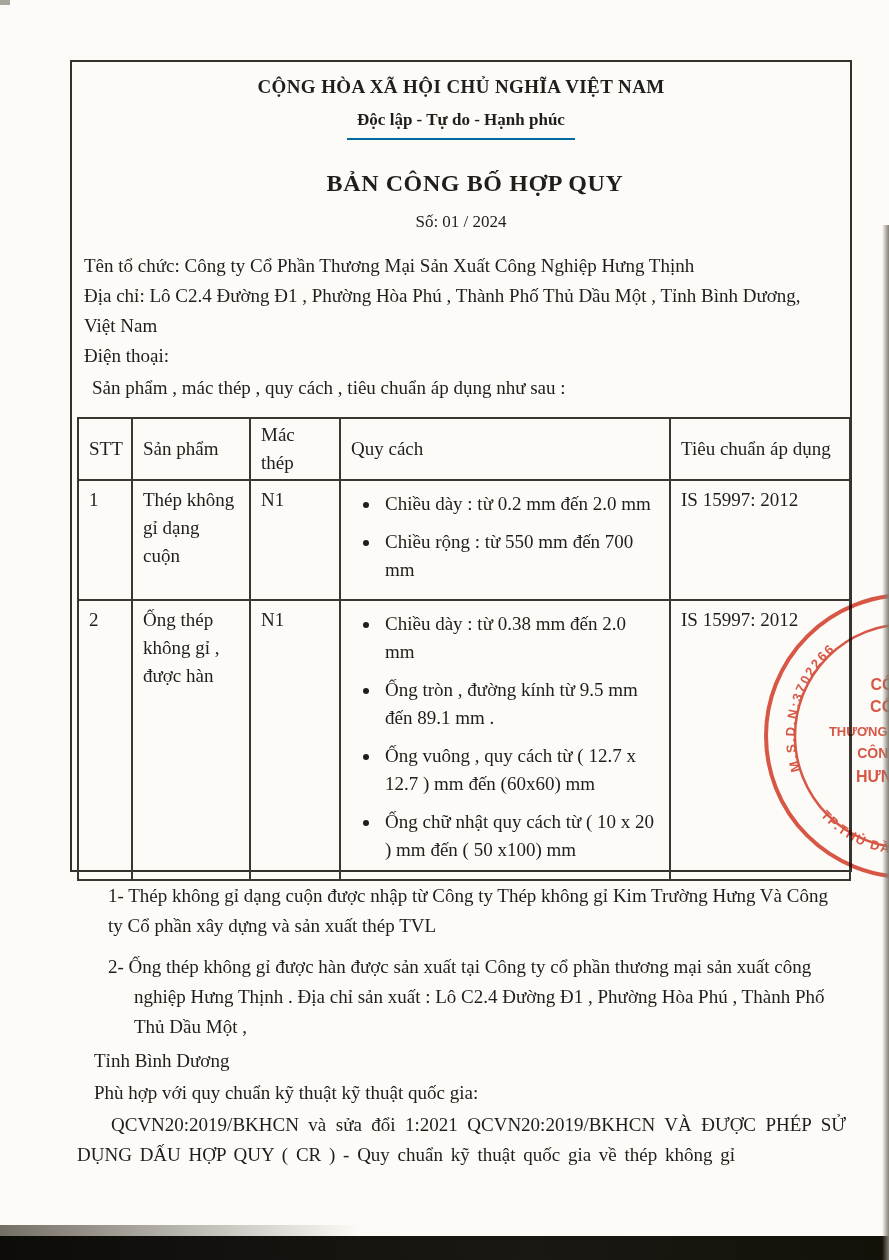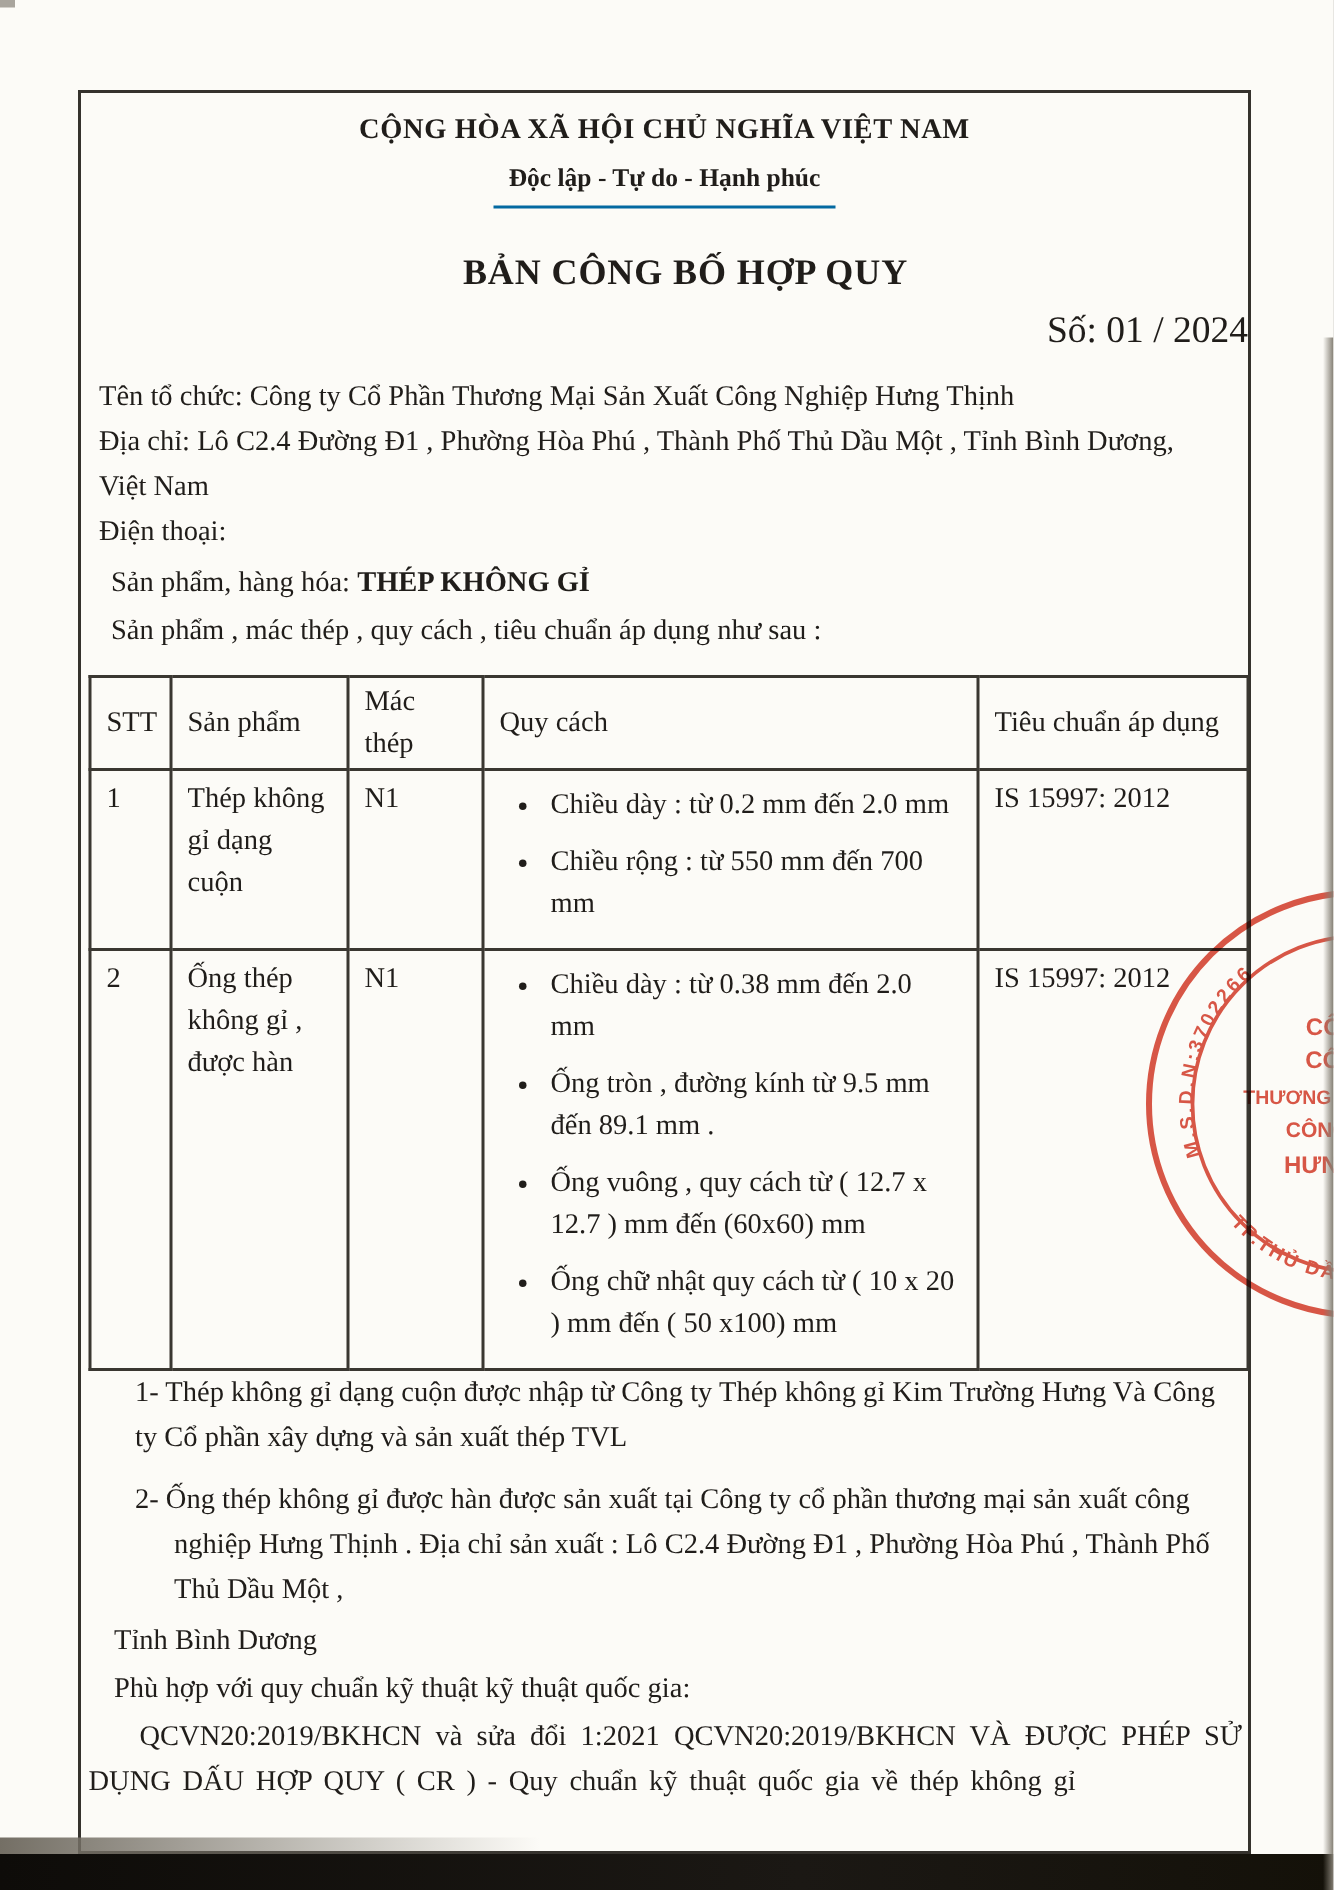--- a/index.html
+++ b/index.html
@@ -10,24 +10,24 @@
     margin: 0 auto;
     background: #fcfbf7;
     overflow: hidden;
     font-family: "Liberation Serif", serif;
     color: #201d1a;
     font-size: 19px;
     line-height: 30px;
   }
   .frame {
     position: absolute;
-    left: 52px;
+    left: 70px;
     top: 60px;
     width: 782px;
-    height: 1176px;
+    height: 812px;
     border: 2px solid #35322d;
     box-sizing: border-box;
     padding-top: 10px;
   }
   .nat-line1 {
     text-align: center;
     font-weight: bold;
     font-size: 19px;
     letter-spacing: 0.4px;
   }
@@ -40,21 +40,21 @@
     border-bottom: 2px solid #0369a1;
   }
   .doc-title {
     text-align: center;
     font-weight: bold;
     font-size: 24px;
     letter-spacing: 0.6px;
     margin-top: 28px;
     padding-left: 28px;
   }
-  .doc-number { text-align: right; font-size: 25px; margin-top: 9px; }
+  .doc-number { text-align: center; font-size: 17px; margin-top: 9px; }
   p { margin: 0; }
   .info { margin-left: 12px; margin-right: 16px; }
   .info-org { margin-top: 14px; }
   .info-address { margin-top: 0; }
   .info-phone { margin-top: 0; }
   .info-product { margin-left: 20px; margin-top: 4px; }
   .info-brand { margin-left: 20px; margin-top: 2px; }
   .info-intro { margin-left: 20px; margin-top: 2px; }
   .bold { font-weight: bold; }
 
@@ -156,21 +156,20 @@
     <div class="nat-line2">
       <span>Độc lập - Tự do - Hạnh phúc</span>
     </div>
 
     <div class="doc-title">BẢN CÔNG BỐ HỢP QUY</div>
     <div class="doc-number">Số: 01 / 2024</div>
 
     <p class="info info-org">Tên tổ chức: Công ty Cổ Phần Thương Mại Sản Xuất Công Nghiệp Hưng Thịnh</p>
     <p class="info info-address">Địa chỉ: Lô C2.4 Đường Đ1 , Phường Hòa Phú , Thành Phố Thủ Dầu Một , Tỉnh Bình Dương, Việt Nam</p>
     <p class="info info-phone">Điện thoại:</p>
-    <p class="info info-product"><span>Sản phẩm, hàng hóa: </span><span class="bold">THÉP KHÔNG GỈ</span></p>
     <p class="info info-intro">Sản phẩm , mác thép , quy cách , tiêu chuẩn áp dụng như sau :</p>
 
     <table class="spec">
       <colgroup>
         <col class="col-stt">
           <col class="col-prod">
           <col class="col-grade">
           <col class="col-spec">
           <col class="col-std">
       </colgroup>

